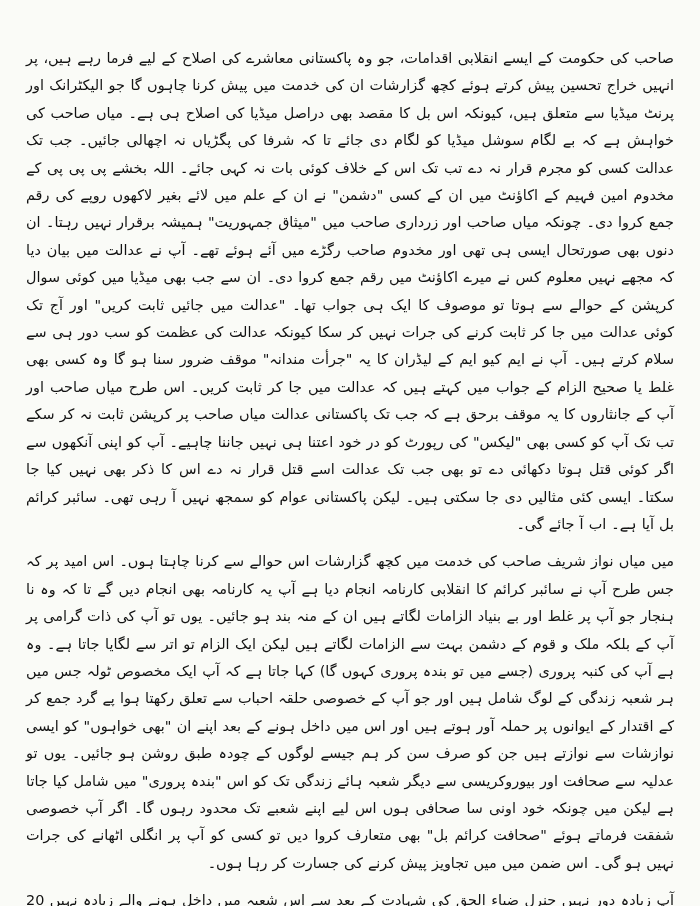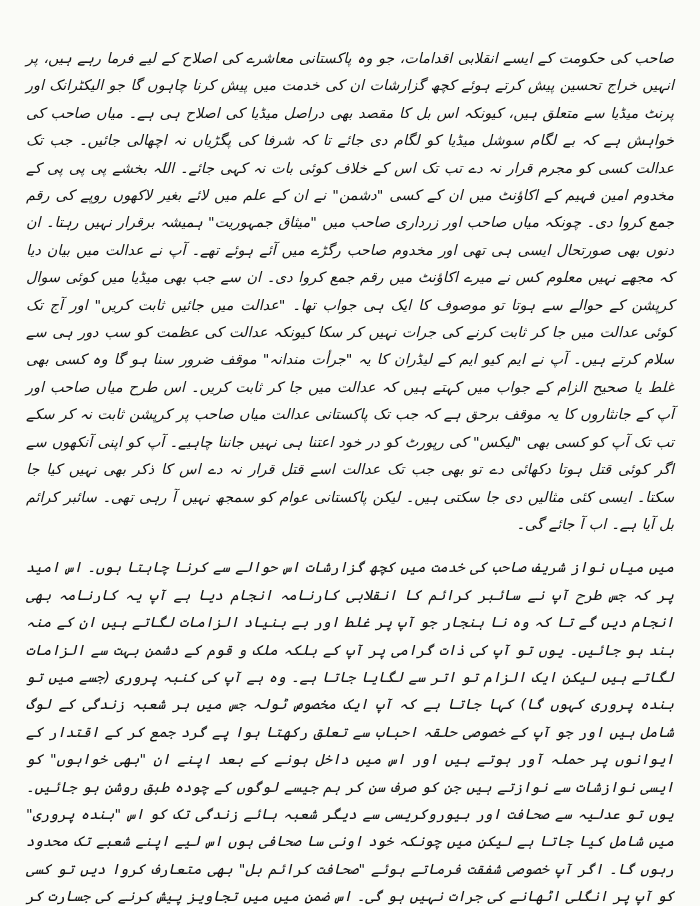--- a/index.html
+++ b/index.html
@@ -38,25 +38,24 @@
     unicode-bidi: isolate;
     text-align: justify;
     text-align-last: right;
     font-family: "DejaVu Sans", sans-serif;
     font-size: 14.4px;
     line-height: 27.4px;
     letter-spacing: 0px;
     word-spacing: 0.5px;
     color: #121212;
     text-rendering: optimizeLegibility;
-    font-style: italic;
   }
 
   .para + .para {
-    margin-top: 16px;
+    margin-top: 10px;
   }
 
   
   .para-last {
     text-align-last: right;
   }
 
   
   .doc-body {
     -webkit-font-smoothing: antialiased;

